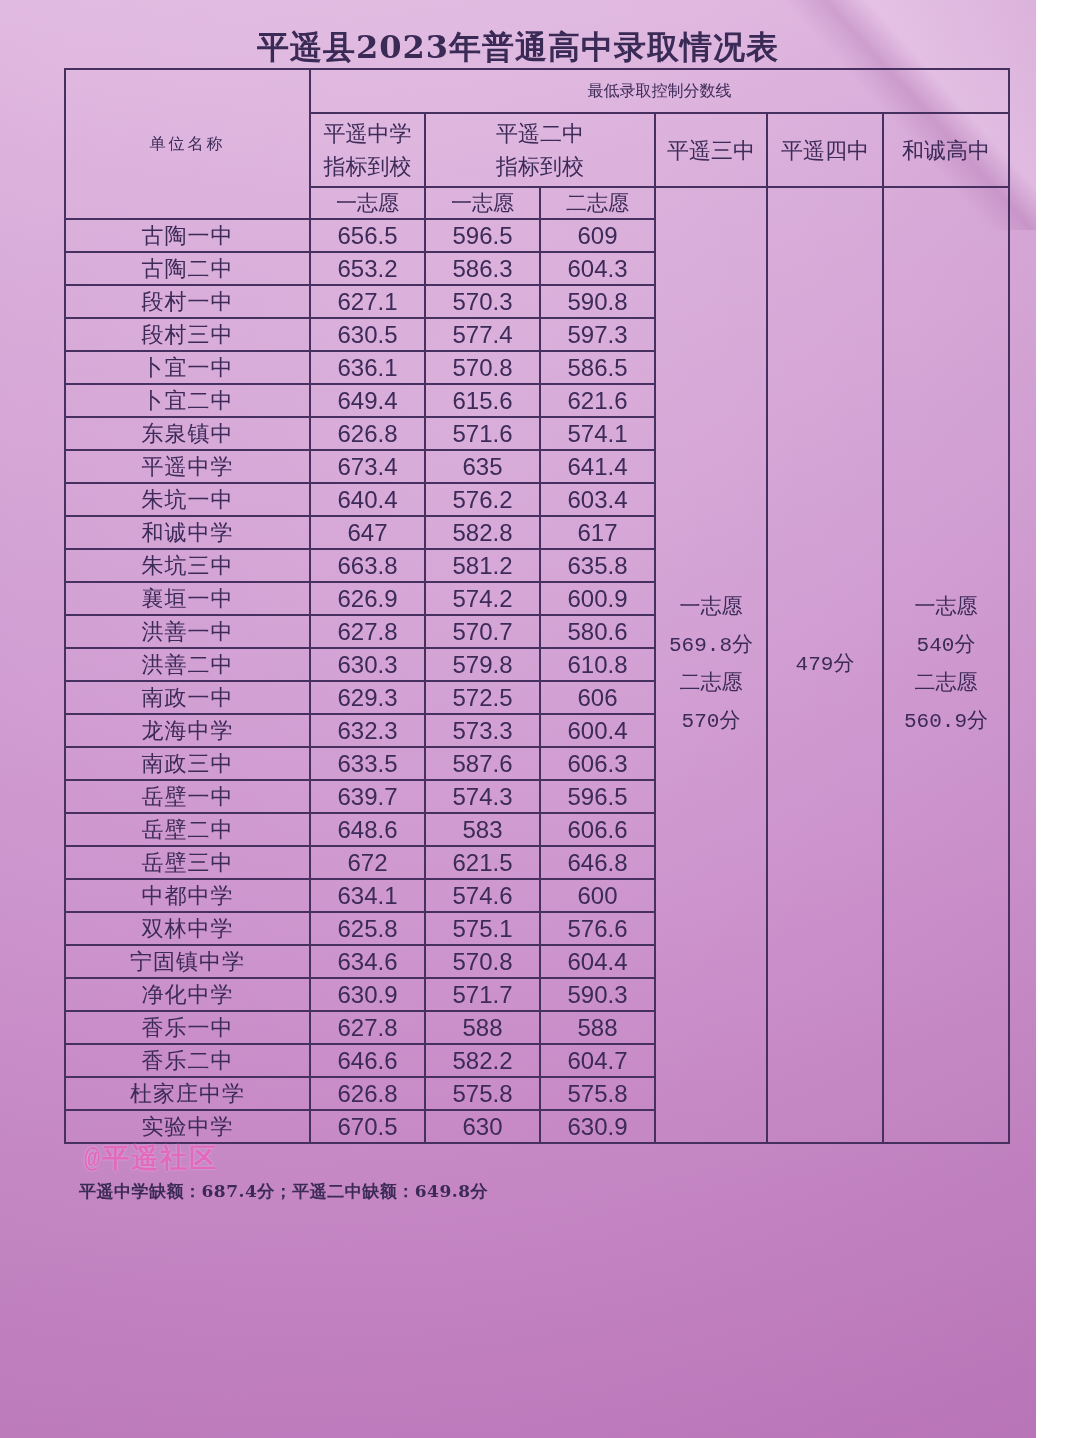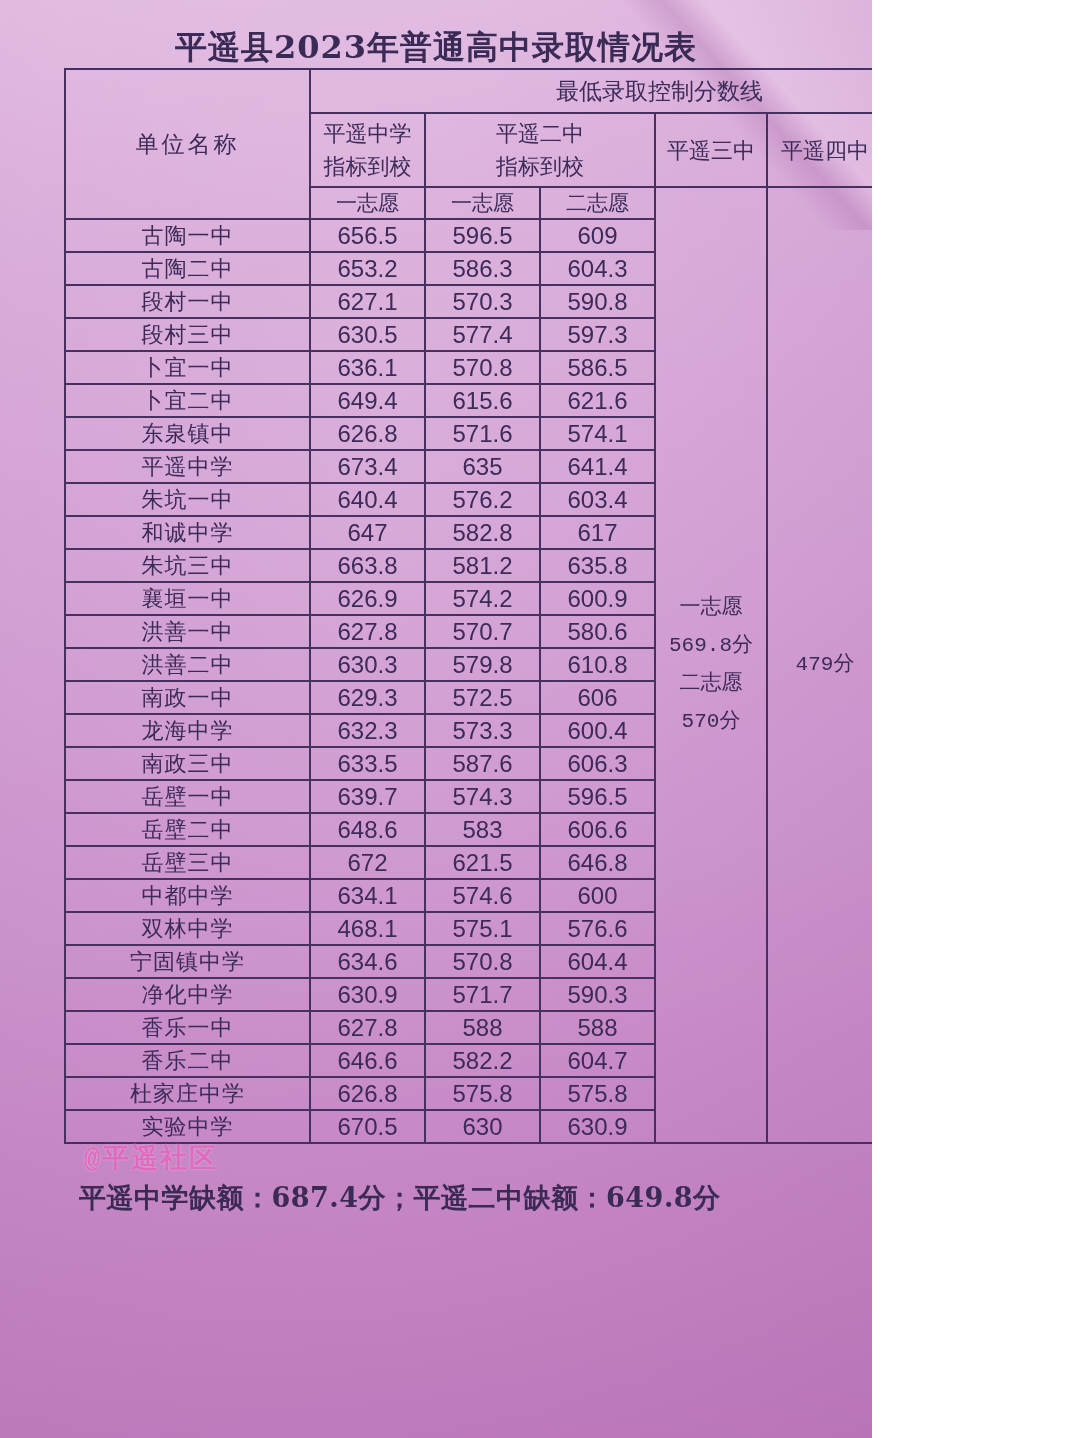--- a/index.html
+++ b/index.html
@@ -6,21 +6,21 @@
     margin: 0;
     padding: 0;
   }
   body {
     width: 1080px;
     height: 1438px;
     overflow: hidden;
   }
   .page {
     position: relative;
-    width: 872px;
+    width: 1036px;
     height: 1438px;
     background: linear-gradient(172deg,
       #e2bce2 0%,
       #d9acd9 18%,
       #d3a1d4 38%,
       #cd95ce 58%,
       #c687c5 78%,
       #bd79bc 100%);
     font-family: "DejaVu Serif", "Liberation Serif", serif;
     color: #3c2a58;
@@ -68,21 +68,21 @@
     border-collapse: collapse;
     table-layout: fixed;
   }
   .admission-table td {
     border: 2.5px solid #46305f;
     text-align: center;
     vertical-align: middle;
     padding: 0;
     overflow: hidden;
   }
-  tr.header-row-1 td { height: 42px; font-size: 23px; }
+  tr.header-row-1 td { height: 42px; font-size: 16px; }
   tr.header-row-2 td { height: 72px; font-size: 22px; line-height: 33px; }
   tr.header-row-3 td { height: 30px; font-size: 21px; font-family: Liberation Mono, monospace; }
   .unit-name-cell { font-size: 24px; letter-spacing: 3px; margin-top: 40px; }
   tr.data-row td { height: 31px; }
   td.name-cell {
     font-size: 22px;
     letter-spacing: 1px;
   }
   td.score-cell {
     font-family: "Liberation Sans", "DejaVu Sans", sans-serif;
@@ -102,21 +102,21 @@
     font-size: 27px;
     font-weight: bold;
     letter-spacing: 2px;
     color: #e664bd;
     opacity: 0.85;
     text-shadow: 0 0 2px rgba(255,230,250,0.6);
   }
   .footnote {
     position: absolute;
     left: 79px;
-    font-size: 27px;
+    font-size: 17px;
     font-weight: 600;
     color: #3a2a55;
     letter-spacing: 0.5px;
     white-space: nowrap;
   }
   .footnote-1 { top: 1180px; }
   .footnote-2 { top: 1221px; }
 </style>
 </head>
 <body>
@@ -296,21 +296,21 @@
       <td class="score-cell">646.8</td>
     </tr>
         <tr class="data-row">
       <td class="name-cell">中都中学</td>
       <td class="score-cell">634.1</td>
       <td class="score-cell">574.6</td>
       <td class="score-cell">600</td>
     </tr>
         <tr class="data-row">
       <td class="name-cell">双林中学</td>
-      <td class="score-cell">468.1</td>
+      <td class="score-cell">625.8</td>
       <td class="score-cell">575.1</td>
       <td class="score-cell">576.6</td>
     </tr>
         <tr class="data-row">
       <td class="name-cell">宁固镇中学</td>
       <td class="score-cell">634.6</td>
       <td class="score-cell">570.8</td>
       <td class="score-cell">604.4</td>
     </tr>
         <tr class="data-row">

